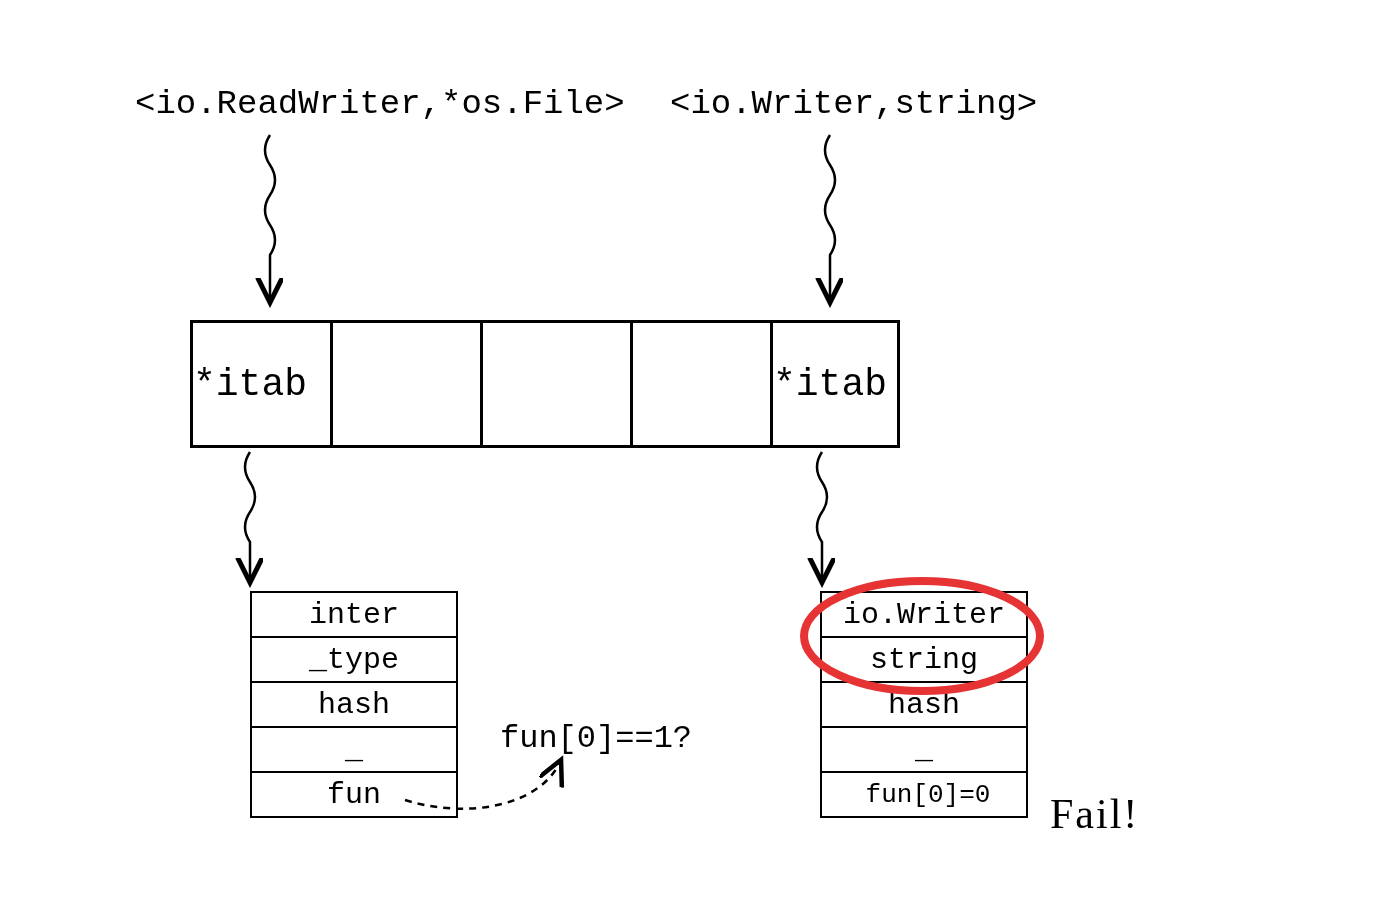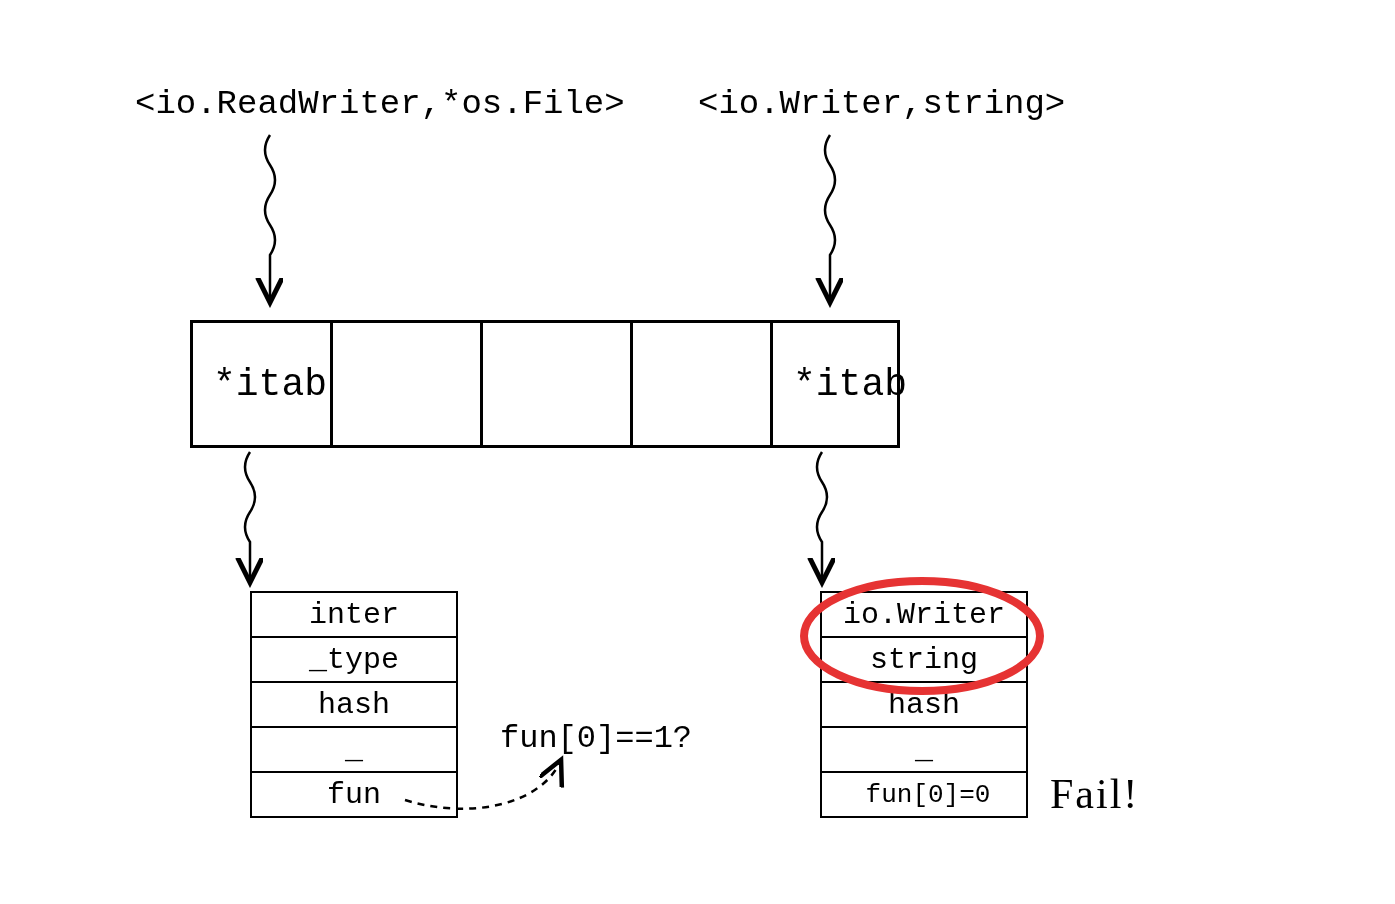--- a/index.html
+++ b/index.html
@@ -44,21 +44,21 @@
     border: 3px solid #000;
     height: 128px;
     width: 710px;
     box-sizing: border-box;
   }
   .itab-table .cell {
     border-right: 3px solid #000;
     display: flex;
     align-items: center;
     justify-content: flex-start;
-    padding-left: 20px;
+    padding-left: 0;
     font-size: 38px;
     box-sizing: border-box;
     flex: 0 0 auto;
   }
   .itab-table .cell:last-child {
     border-right: none;
   }
   .itab-table .c0 { width: 140px; }
   .itab-table .c1 { width: 150px; }
   .itab-table .c2 { width: 150px; }
@@ -104,21 +104,21 @@
     fill: none;
   }
 </style>
 </head>
 <body>
 
 <div class="canvas">
 
   <div class="label" style="left:135px; top:85px;">&lt;io.ReadWriter,*os.File&gt;</div>
 
-  <div class="label" style="left:670px; top:85px;margin-left:28px;">&lt;io.Writer,string&gt;</div>
+  <div class="label" style="left:670px; top:85px;">&lt;io.Writer,string&gt;</div>
 
   <div class="itab-table">
     <div class="cell c0">*itab</div>
     <div class="cell c1"></div>
     <div class="cell c2"></div>
     <div class="cell c3"></div>
     <div class="cell c4">*itab</div>
   </div>
 
 
@@ -133,21 +133,21 @@
   <div class="struct" style="left:820px; top:591px;">
     <div class="row">io.Writer</div>
     <div class="row">string</div>
     <div class="row">hash</div>
     <div class="row">_</div>
     <div class="row" style="font-size:26px;padding-left:8px;">fun[0]=0</div>
   </div>
 
   <div class="label" style="left:500px; top:720px; font-size:32px;">fun[0]==1?</div>
 
-  <div class="fail-label" style="left:1050px; top:770px;">Fail!</div>
+  <div class="fail-label" style="left:1050px; top:790px;">Fail!</div>
 
   <svg class="overlay">
     <defs>
       <marker id="arrowhead" markerWidth="12" markerHeight="12" refX="9" refY="5" orient="auto">
         <path d="M0,0 L10,5 L0,10" fill="none" stroke="#000" stroke-width="2"></path>
       </marker>
       <marker id="arrowhead-dash" markerWidth="12" markerHeight="12" refX="9" refY="5" orient="auto">
         <path d="M0,0 L10,5 L0,10" fill="none" stroke="#000" stroke-width="1.8"></path>
       </marker>
     </defs>

